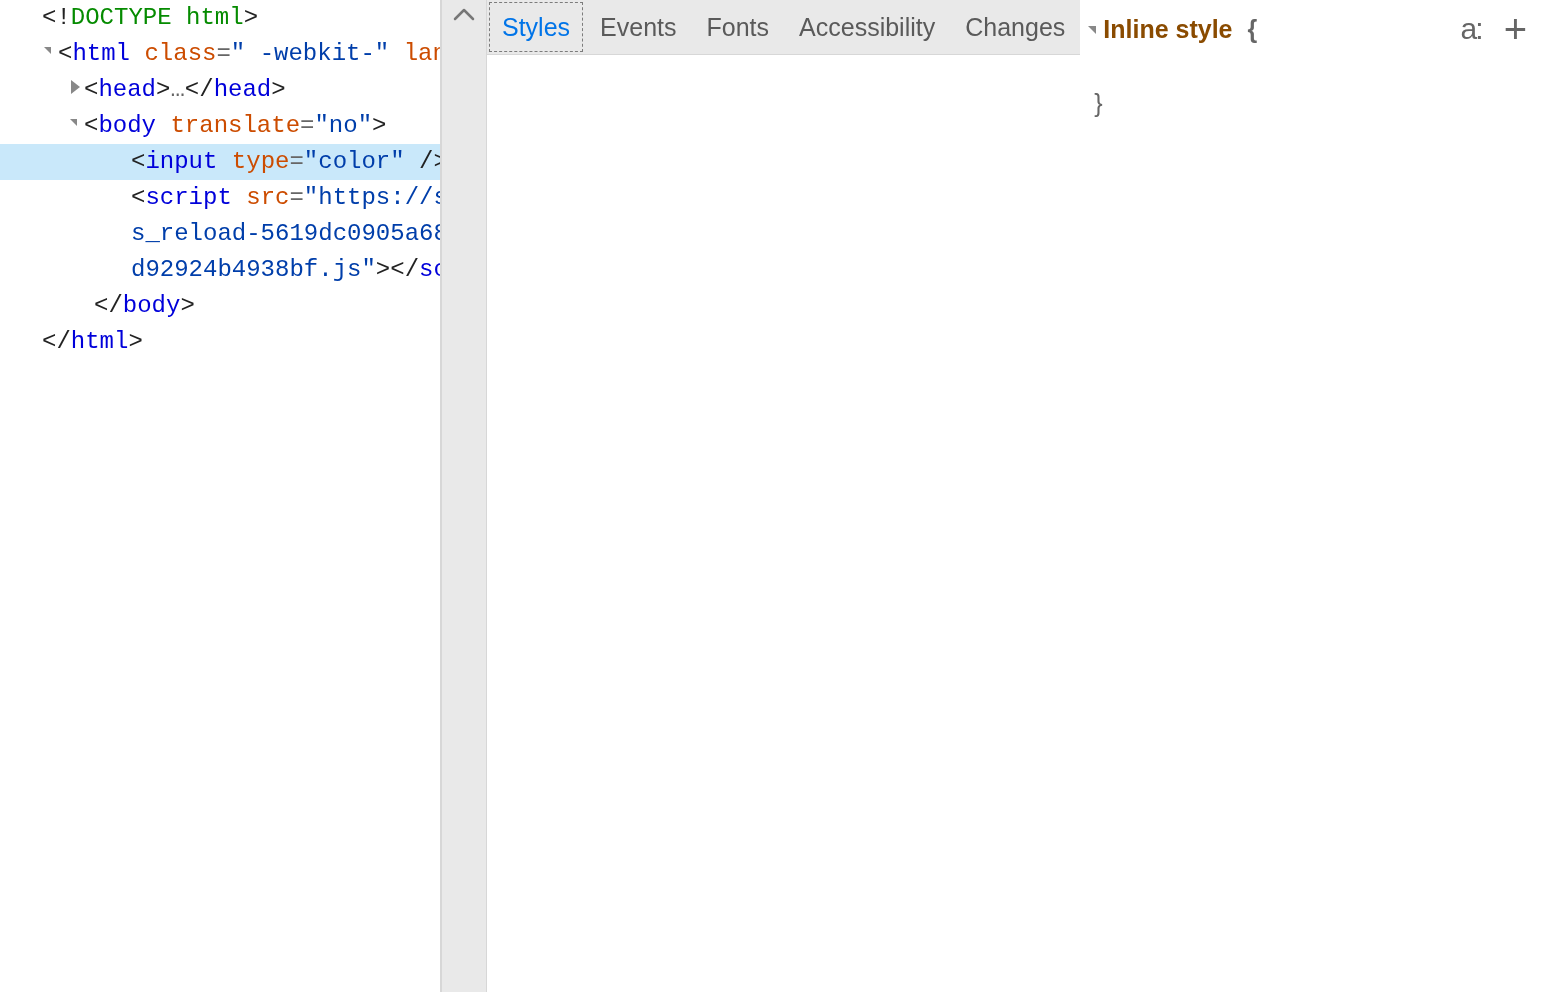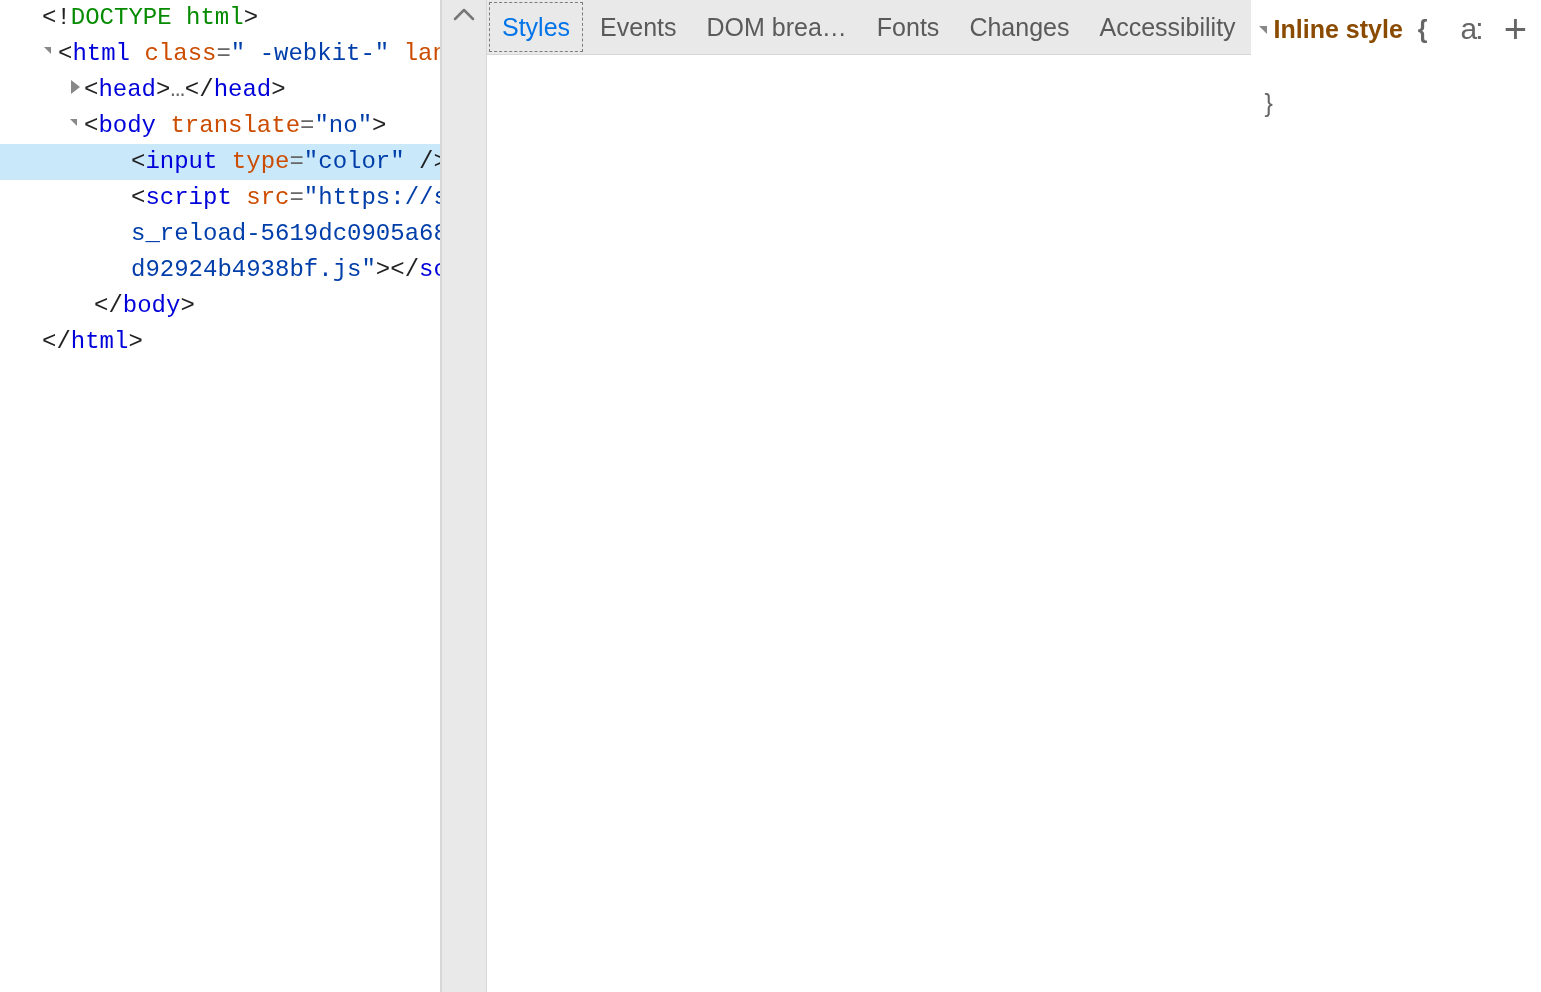--- a/index.html
+++ b/index.html
@@ -203,24 +203,23 @@
   <div class="splitter">
     <svg width="24" height="18" viewBox="0 0 24 18">
       <polyline points="3,13 12,4 21,13" fill="none" stroke="#777" stroke-width="2.5" stroke-linecap="round" stroke-linejoin="round"></polyline>
     </svg>
   </div>
 
   <div class="side-panel">
     <div class="tabs">
       <div class="tab active">Styles</div>
       <div class="tab">Events</div>
-      <div class="tab">DOM brea…</div>
       <div class="tab">Fonts</div>
+      <div class="tab">Accessibility</div>
       <div class="tab">Changes</div>
-      <div class="tab">Accessibility</div>
     </div>
 
     <div class="rules-area">
       <div class="rule-header">
         <span class="rule-twisty"></span>
         <span class="rule-selector">Inline style</span>
         <span class="brace">{</span>
       </div>
       <div class="rule-close">}</div>
 

